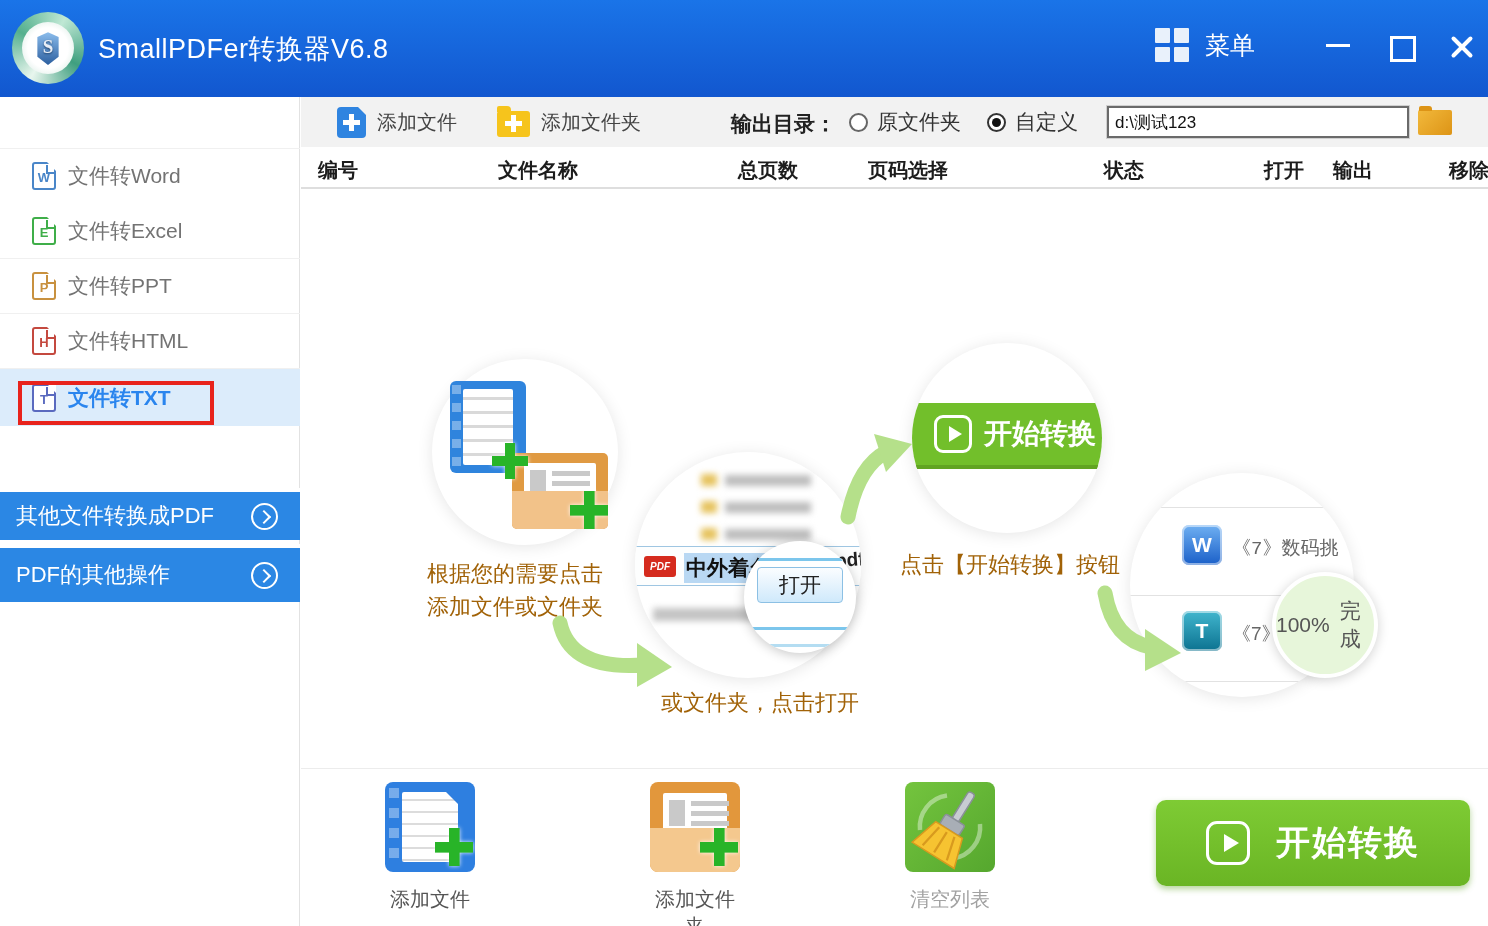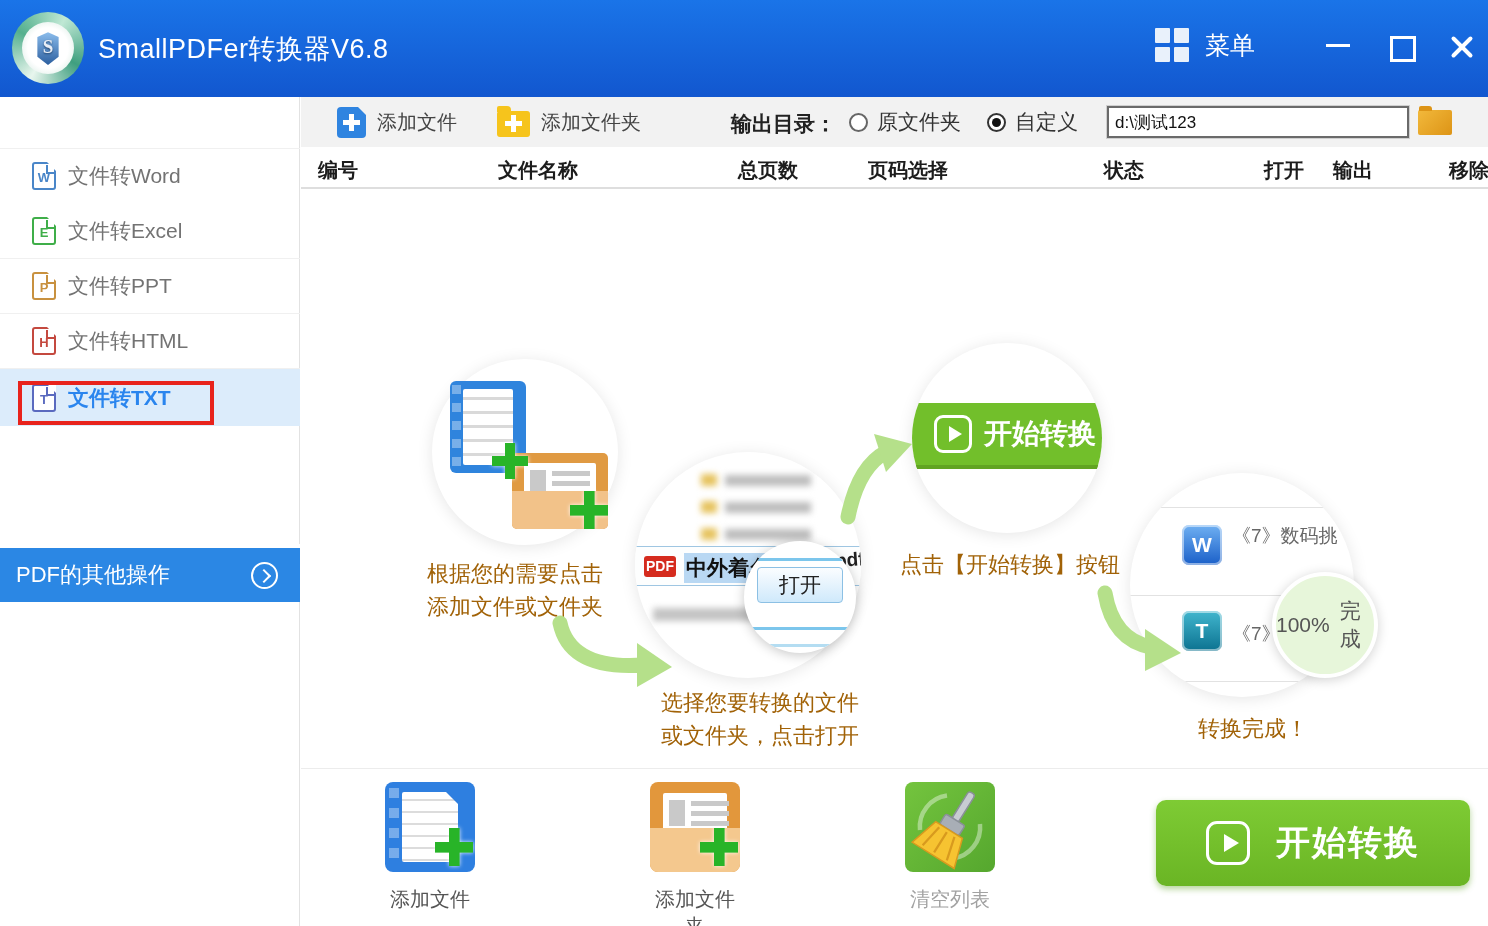--- a/index.html
+++ b/index.html
@@ -109,21 +109,21 @@
   .cap1 { left:398px; top:557px; width:234px; }
 
   .c2 { left:635px; top:452px; width:226px; height:226px; overflow:hidden; }
   .blurred { filter:blur(3px); }
   .f-row { position:absolute; left:66px; display:flex; align-items:center; gap:8px; }
   .f-row .fold { width:16px; height:12px; background:#e6c35e; border-radius:1px; }
   .f-row .bar { width:86px; height:11px; background:#bdbdbd; }
   .fr-1{top:22px;} .fr-2{top:49px;} .fr-3{top:76px;}
   .fname-band { position:absolute; left:-8px; top:94px; width:250px; height:40px; background:#fdfefe; border:1px solid #9fc6e2; }
   .pdf-badge { position:absolute; left:16px; top:9px; width:32px; height:21px; background:#d52b1e; border-radius:3px;
-    color:#fff; font-size:14px; font-weight:bold; text-align:center; line-height:21px; }
+    color:#fff; font-size:10px; font-weight:bold; text-align:center; line-height:21px;font-style:italic; }
   .fname-sel { position:absolute; left:56px; top:6px; font-size:21px; font-weight:bold; color:#111; background:#b9d8f3; padding:1px 2px; white-space:nowrap; }
   .fname-filter { position:absolute; left:188px; top:2px; font-size:19px; font-weight:bold; color:#222; white-space:nowrap; transform:rotate(-4deg); }
   .blur-bottom { position:absolute; left:18px; top:156px; width:150px; height:13px; background:#c4c4c4; }
   .open-circle { position:absolute; left:744px; top:541px; width:112px; height:112px; border-radius:50%; background:#fff;
     box-shadow:0 2px 12px rgba(0,0,0,0.22); overflow:hidden; }
   .oc-line { position:absolute; left:0; width:112px; height:3px; background:#7cc6ec; }
   .ocl1{top:17px;} .ocl2{top:86px;} .ocl3{top:103px; background:#b4ddf2;}
   .open-btn { position:absolute; left:13px; top:26px; width:86px; height:36px; border:1px solid #8cc0e4; border-radius:4px;
     background:linear-gradient(180deg,#fbfdff,#cfe9fb); font-size:21px; color:#222; text-align:center; line-height:34px; cursor:default; }
   .cap2 { left:622px; top:686px; width:276px; }
@@ -136,21 +136,21 @@
   .c3-band .play-ic { margin-left:24px; }
   .c3-label { color:#fff; font-size:28px; font-weight:bold; margin-left:12px; white-space:nowrap; }
   .cap3 { left:878px; top:548px; width:264px; }
 
   .c4 { left:1130px; top:473px; width:224px; height:224px; overflow:hidden; }
   .res-ic { position:absolute; left:52px; width:40px; height:40px; border-radius:7px; color:#fff; font-size:21px; font-weight:bold;
     text-align:center; line-height:40px; box-shadow:inset 0 0 0 2px rgba(255,255,255,.5); }
   .ric-w { top:52px; background:linear-gradient(180deg,#6fb0f2,#1a5fc8); }
   .ric-t { top:138px; background:linear-gradient(180deg,#41b6ce,#0c7290); }
   .res-label { position:absolute; left:102px; font-size:19px; color:#666; white-space:nowrap; }
-  .rl1 { top:50px; } .rl2 { top:148px; }
+  .rl1 { top:62px;font-family:Liberation Mono, monospace; } .rl2 { top:148px; }
   .c4-div { position:absolute; left:0; width:224px; height:1px; background:#e2e2e2; }
   .cd1{top:34px;} .cd2{top:122px;} .cd3{top:208px;}
   .done-circle { position:absolute; left:1272px; top:572px; width:106px; height:106px; border-radius:50%;
     background:#e7f6da; border:4px solid #fff; box-shadow:0 2px 12px rgba(0,0,0,0.18);
     display:flex; align-items:center; justify-content:center; gap:10px; font-size:21px; color:#555; }
   .cap4 { left:1158px; top:712px; width:190px; }
 
   
   .arrow { position:absolute; }
 
@@ -228,20 +228,24 @@
         </span>
       <span class="side-label">文件转HTML</span>
     </div>
     <div class="side-item it5">
       <span class="doc-ic" style="color:#5a6abf;">
           <span class="doc-letter">T</span>
         </span>
       <span class="side-label">文件转TXT</span>
     </div>
 
+    <div class="side-section sec2">
+      <span>其他文件转换成PDF</span>
+      <span class="chev-circle chev-right"></span>
+    </div>
     <div class="side-section sec3">
       <span>PDF的其他操作</span>
       <span class="chev-circle chev-right"></span>
     </div>
 
     <div class="side-foot">
       
       
     </div>
   </div>
@@ -324,21 +328,20 @@
     </div>
     <div class="blur-bottom blurred"></div>
   </div>
   <div class="open-circle">
     <div class="oc-line ocl1"></div>
     <div class="open-btn">打开</div>
     <div class="oc-line ocl2"></div>
     <div class="oc-line ocl3"></div>
   </div>
   <div class="caption cap2">
-    <div>选择您要转换的文件</div>
     <div>或文件夹，点击打开</div>
   </div>
 
   <div class="tut-circle c3">
     <div class="c3-band">
       <span class="play-ic"></span>
       <span class="c3-label">开始转换</span>
     </div>
   </div>
   <div class="caption cap3">点击【开始转换】按钮</div>
@@ -349,21 +352,20 @@
     <span class="res-label rl1">《7》数码挑</span>
     <div class="c4-div cd2"></div>
     <span class="res-ic ric-t">T</span>
     <span class="res-label rl2">《7》</span>
     <div class="c4-div cd3"></div>
   </div>
   <div class="done-circle">
     <span>100%</span>
     <span>完成</span>
   </div>
-  <div class="caption cap4">转换完成！</div>
 
   <svg class="arrow" style="left:545px; top:615px;" width="130" height="80" viewBox="0 0 130 80">
     <path d="M15 8 Q25 55 98 50" fill="none" stroke="#b5e08a" stroke-width="15" stroke-linecap="round"></path>
     <polygon points="92,28 127,52 92,72" fill="#b5e08a"></polygon>
   </svg>
   <svg class="arrow" style="left:838px; top:432px;" width="80" height="95" viewBox="0 0 80 95">
     <path d="M10 85 Q20 35 48 20" fill="none" stroke="#b5e08a" stroke-width="15" stroke-linecap="round"></path>
     <polygon points="36,2 74,12 48,40" fill="#b5e08a"></polygon>
   </svg>
   <svg class="arrow" style="left:1095px; top:585px;" width="90" height="90" viewBox="0 0 90 90">

